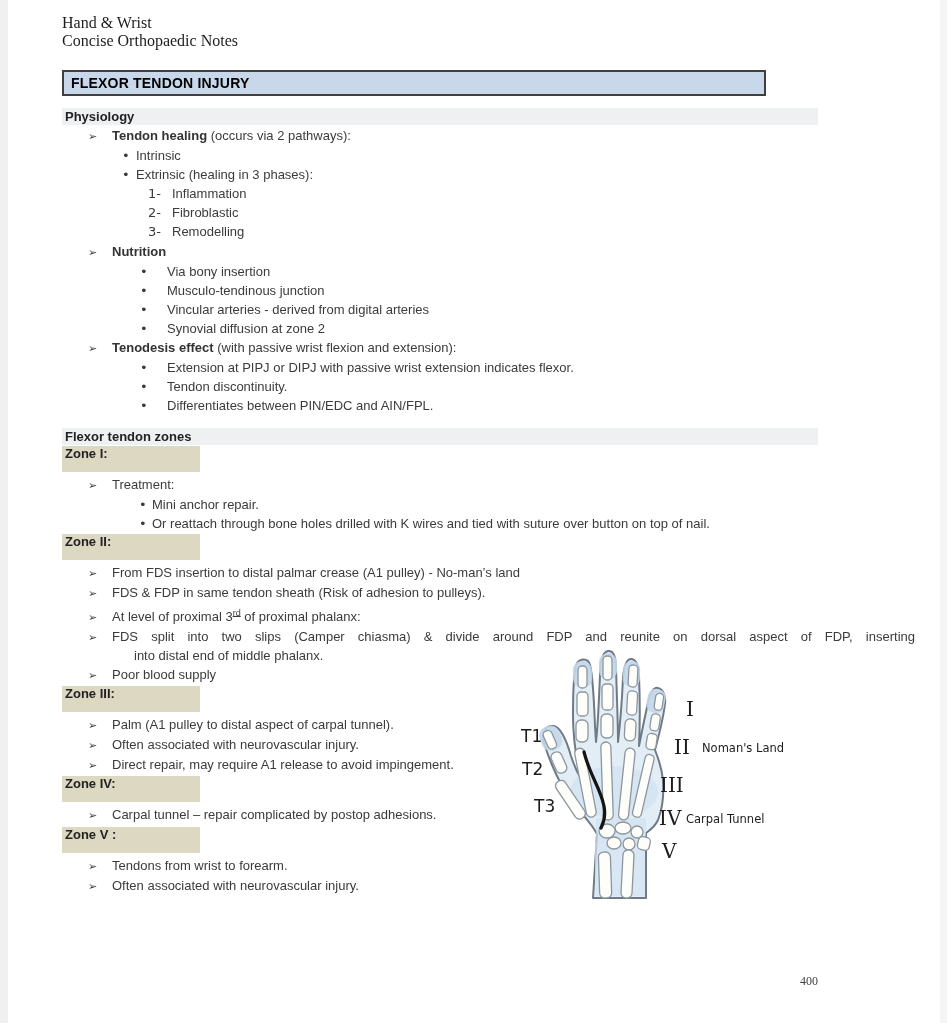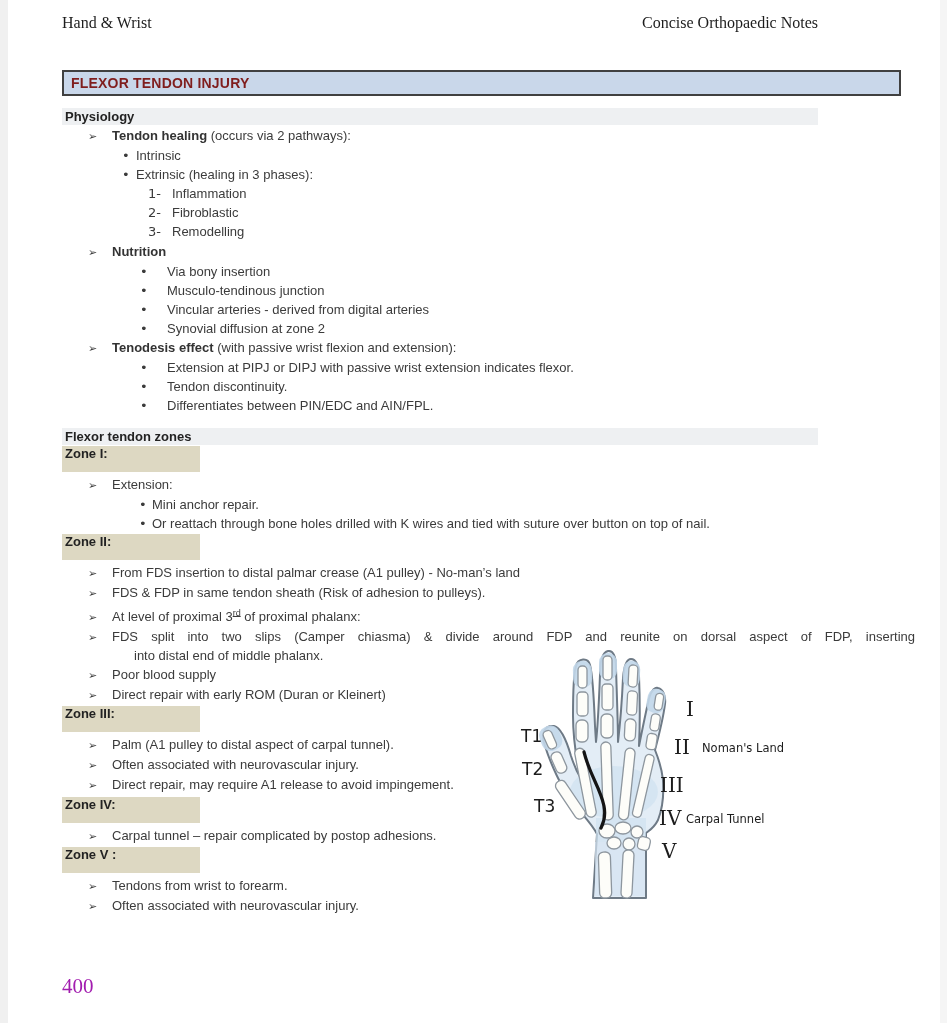--- a/index.html
+++ b/index.html
@@ -4,25 +4,25 @@
 <style>
   html,body{margin:0;padding:0;background:#e9e9e9;}
   .page{position:relative;width:947px;height:1023px;background:#ffffff;overflow:hidden;
         font-family:"Liberation Sans","DejaVu Sans",sans-serif;font-size:13px;color:#3b3b3b;}
   .gutter{position:absolute;top:0;height:100%;}
   .gutter.left{left:0;width:8px;background:#f0f0f0;}
   .gutter.right{right:0;width:7px;background:#f5f5f5;}
 
   .doc-header{position:absolute;left:62px;top:14px;width:756px;display:flex;
               justify-content:space-between;font-family:"Liberation Serif","DejaVu Serif",serif;
-              font-size:16px;color:#1d1d1d;}
-
-  .title-bar{position:absolute;left:62px;top:70px;width:839px;height:26px;box-sizing:border-box;
+              font-size:16px;color:#1d1d1d;flex-direction:column;}
+
+  .title-bar{position:absolute;left:62px;top:70px;width:704px;height:26px;box-sizing:border-box;
              background:#c9d7ea;border:2px solid #404040;display:flex;align-items:center;
-             padding-left:7px;font-weight:bold;font-size:14px;color:#7f1d1d;letter-spacing:.2px;}
+             padding-left:7px;font-weight:bold;font-size:14px;color:#000000;letter-spacing:.2px;}
 
   .section-bar{box-sizing:border-box;width:756px;height:17px;background:#eef0f2;
                font-weight:bold;font-size:13px;color:#222;padding-left:3px;line-height:17px;}
   .physio-bar{position:absolute;left:62px;top:108px;}
   .physio-rows{position:absolute;left:62px;top:126px;width:862px;}
   .zones-block{position:absolute;left:62px;top:428px;width:862px;}
 
   .zone-label{box-sizing:border-box;width:138px;height:26px;background:#ddd8c2;
               font-weight:bold;font-size:13px;color:#222;padding-left:3px;line-height:16px;
               margin:1px 0 3px 0;}
@@ -35,22 +35,22 @@
   .r-bb{padding-left:78px;}      .r-bb>.m{width:27px;}
   .r-bc{padding-left:77px;}      .r-bc>.m{width:13px;}
   b{font-weight:bold;color:#333;}
   sup{font-size:9px;text-decoration:underline;}
   .wrap2{display:inline-block;width:803px;vertical-align:top;white-space:normal;}
   .wrap2 .l1{display:block;text-align:justify;text-align-last:justify;}
   .wrap2 .l2{display:block;padding-left:22px;}
 
   .hand-svg{position:absolute;left:510px;top:630px;}
 
-  .page-number{position:absolute;left:62px;top:974px;width:756px;text-align:left;
-               font-family:"Liberation Serif","DejaVu Serif",serif;font-size:21px;color:#a21caf;}
+  .page-number{position:absolute;left:62px;top:974px;width:756px;text-align:right;
+               font-family:"Liberation Serif","DejaVu Serif",serif;font-size:12px;color:#404040;}
 </style>
 </head>
 <body>
 
 <div class="page">
   <div class="gutter left"></div>
   <div class="gutter right"></div>
 
   <div class="doc-header">
     <span>Hand &amp; Wrist</span>
@@ -76,31 +76,30 @@
     <div class="row r-arrow"><span class="m">➢</span><span><b>Tenodesis effect</b><span> (with passive wrist flexion and extension):</span></span></div>
     <div class="row r-bb"><span class="m">•</span><span>Extension at PIPJ or DIPJ with passive wrist extension indicates flexor.</span></div>
     <div class="row r-bb"><span class="m">•</span><span>Tendon discontinuity.</span></div>
     <div class="row r-bb"><span class="m">•</span><span>Differentiates between PIN/EDC and AIN/FPL.</span></div>
   </div>
 
   <div class="zones-block">
     <div class="section-bar">Flexor tendon zones</div>
 
     <div class="zone-label">Zone I:</div>
-    <div class="row r-arrow"><span class="m">➢</span><span>Extension:</span></div>
+    <div class="row r-arrow"><span class="m">➢</span><span>Treatment:</span></div>
     <div class="row r-bc"><span class="m">•</span><span>Mini anchor repair.</span></div>
     <div class="row r-bc"><span class="m">•</span><span>Or reattach through bone holes drilled with K wires and tied with suture over button on top of nail.</span></div>
 
     <div class="zone-label">Zone II:</div>
     <div class="row r-arrow"><span class="m">➢</span><span>From FDS insertion to distal palmar crease (A1 pulley) - No-man’s land</span></div>
     <div class="row r-arrow"><span class="m">➢</span><span>FDS &amp; FDP in same tendon sheath (Risk of adhesion to pulleys).</span></div>
     <div class="row r-arrow"><span class="m">➢</span><span><span>At level of proximal 3</span><sup>rd</sup><span> of proximal phalanx:</span></span></div>
     <div class="row r-arrow"><span class="m">➢</span><span class="wrap2"><span class="l1">FDS split into two slips (Camper chiasma) &amp; divide around FDP and reunite on dorsal aspect of FDP, inserting</span><span class="l2">into distal end of middle phalanx.</span></span></div>
     <div class="row r-arrow"><span class="m">➢</span><span>Poor blood supply</span></div>
-    <div class="row r-arrow"><span class="m">➢</span><span>Direct repair with early ROM (Duran or Kleinert)</span></div>
 
     <div class="zone-label">Zone III:</div>
     <div class="row r-arrow"><span class="m">➢</span><span>Palm (A1 pulley to distal aspect of carpal tunnel).</span></div>
     <div class="row r-arrow"><span class="m">➢</span><span>Often associated with neurovascular injury.</span></div>
     <div class="row r-arrow"><span class="m">➢</span><span>Direct repair, may require A1 release to avoid impingement.</span></div>
 
     <div class="zone-label">Zone IV:</div>
     <div class="row r-arrow"><span class="m">➢</span><span>Carpal tunnel – repair complicated by postop adhesions.</span></div>
 
     <div class="zone-label">Zone V :</div>

